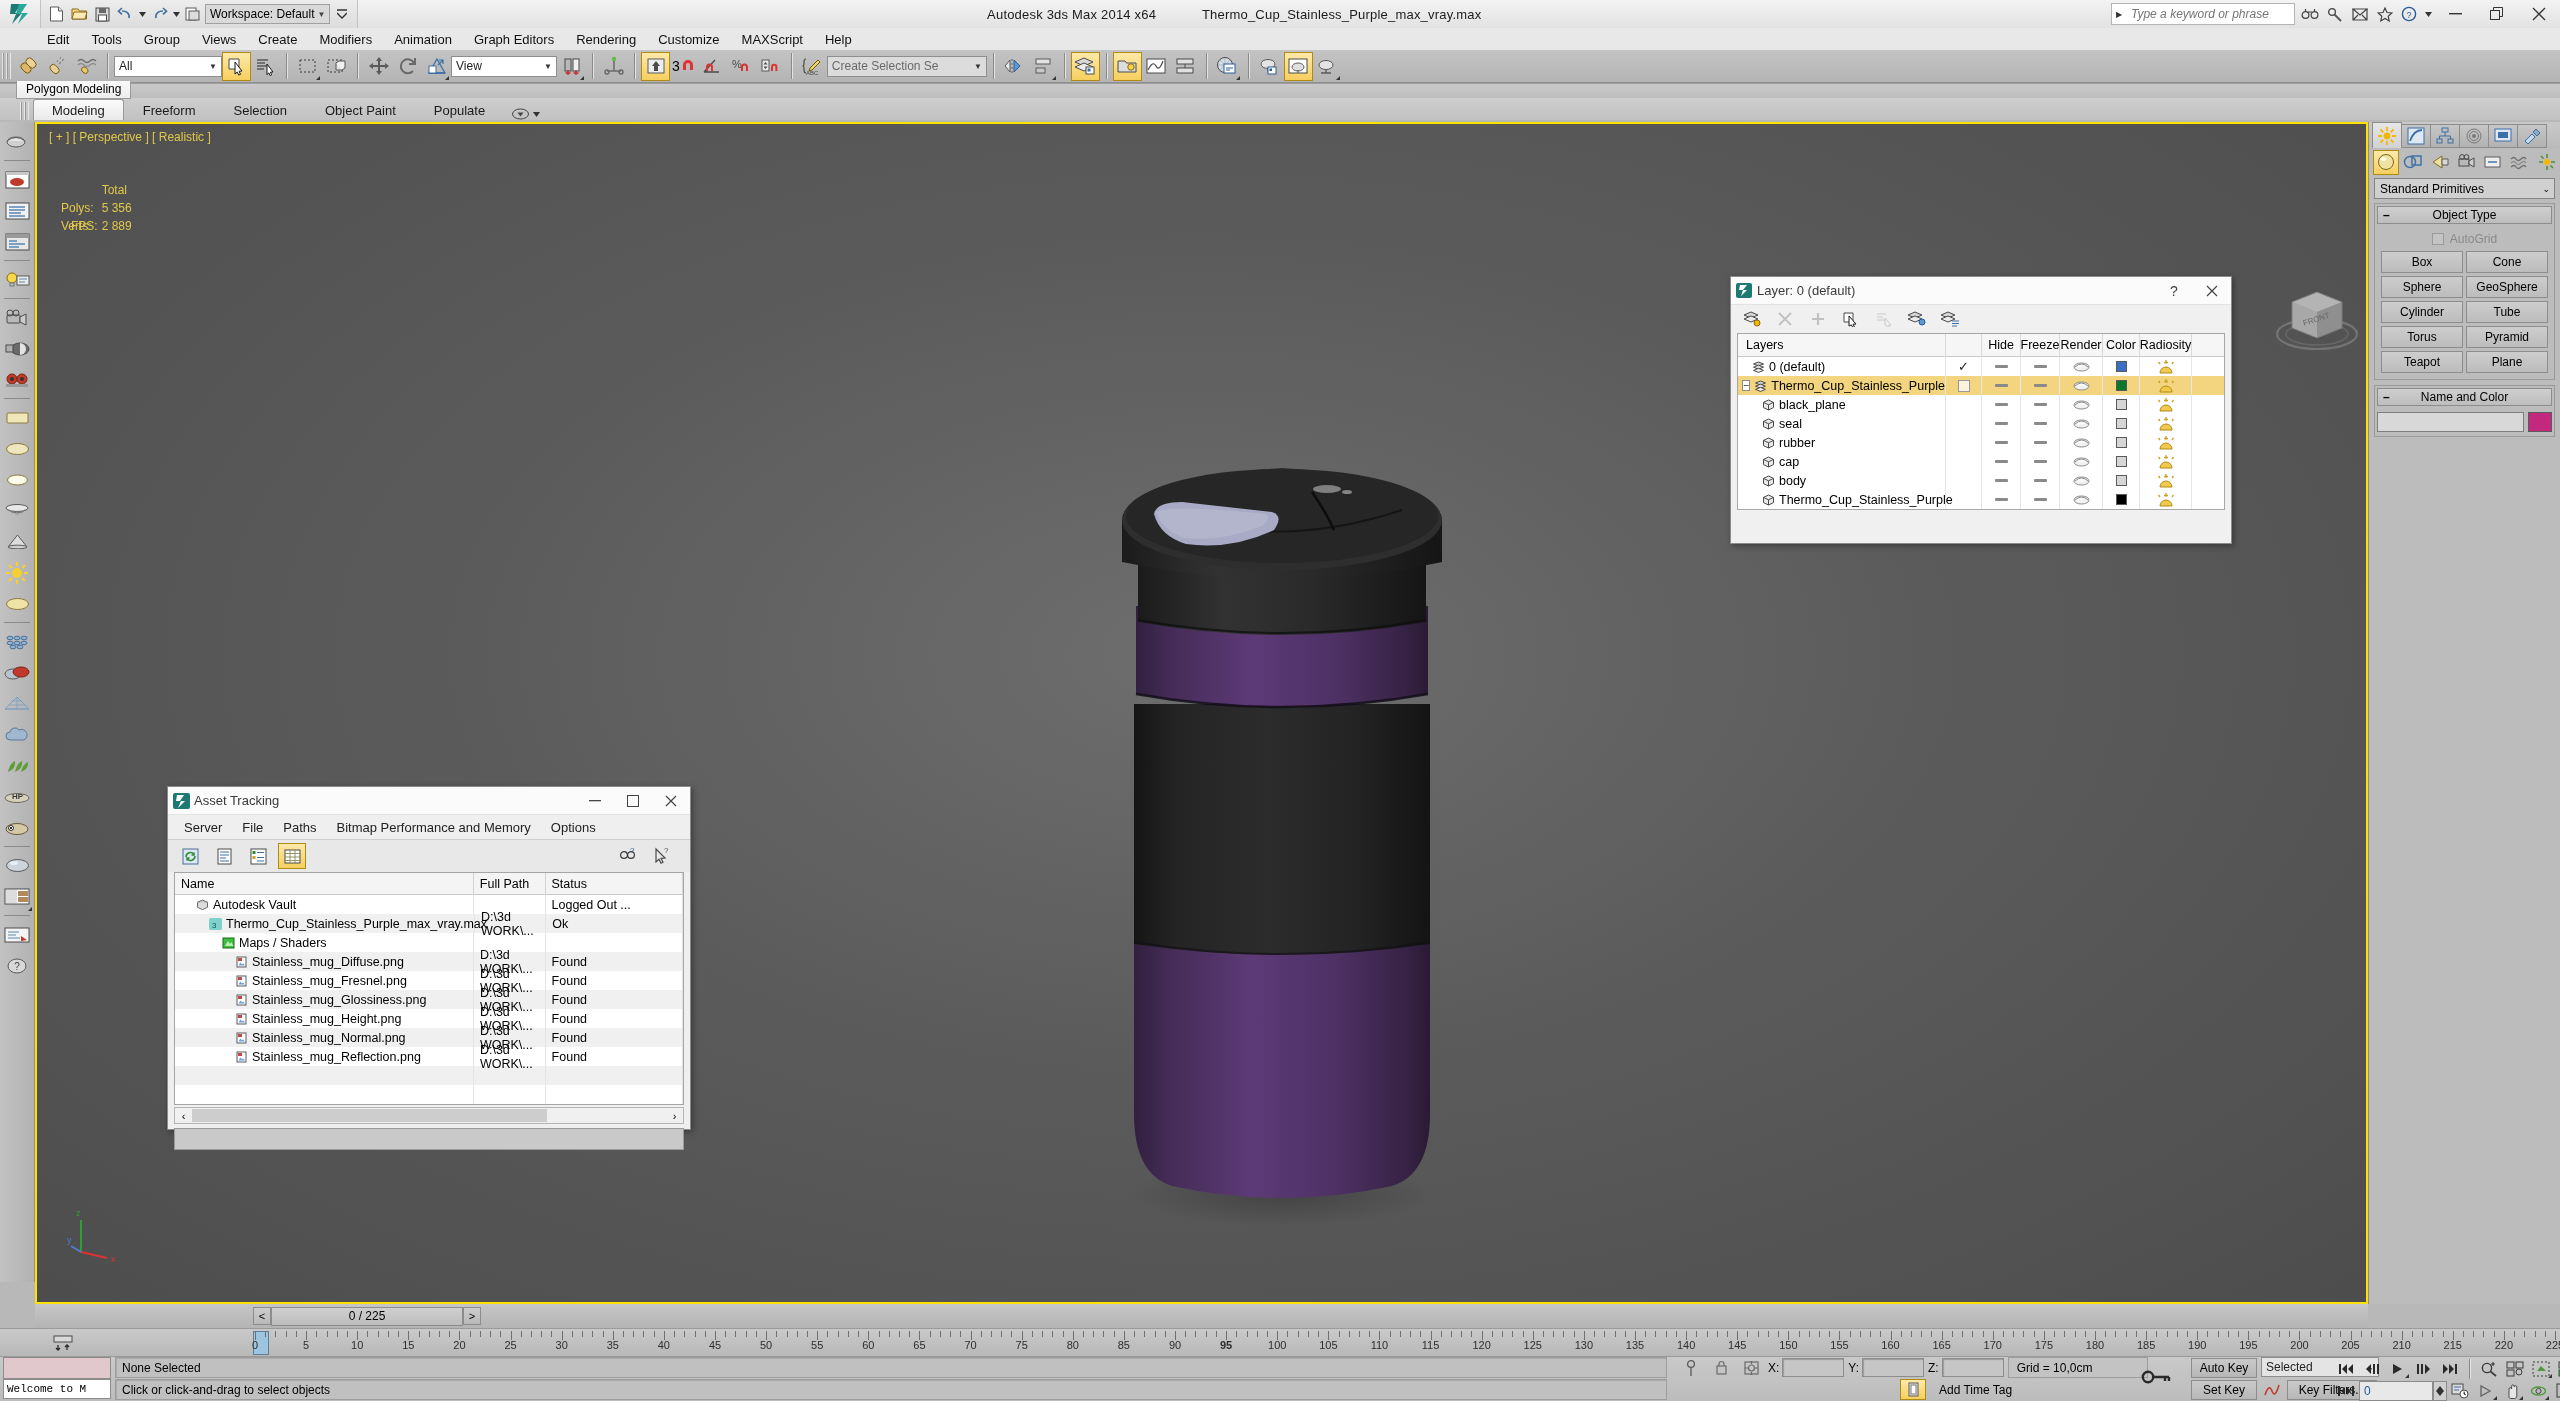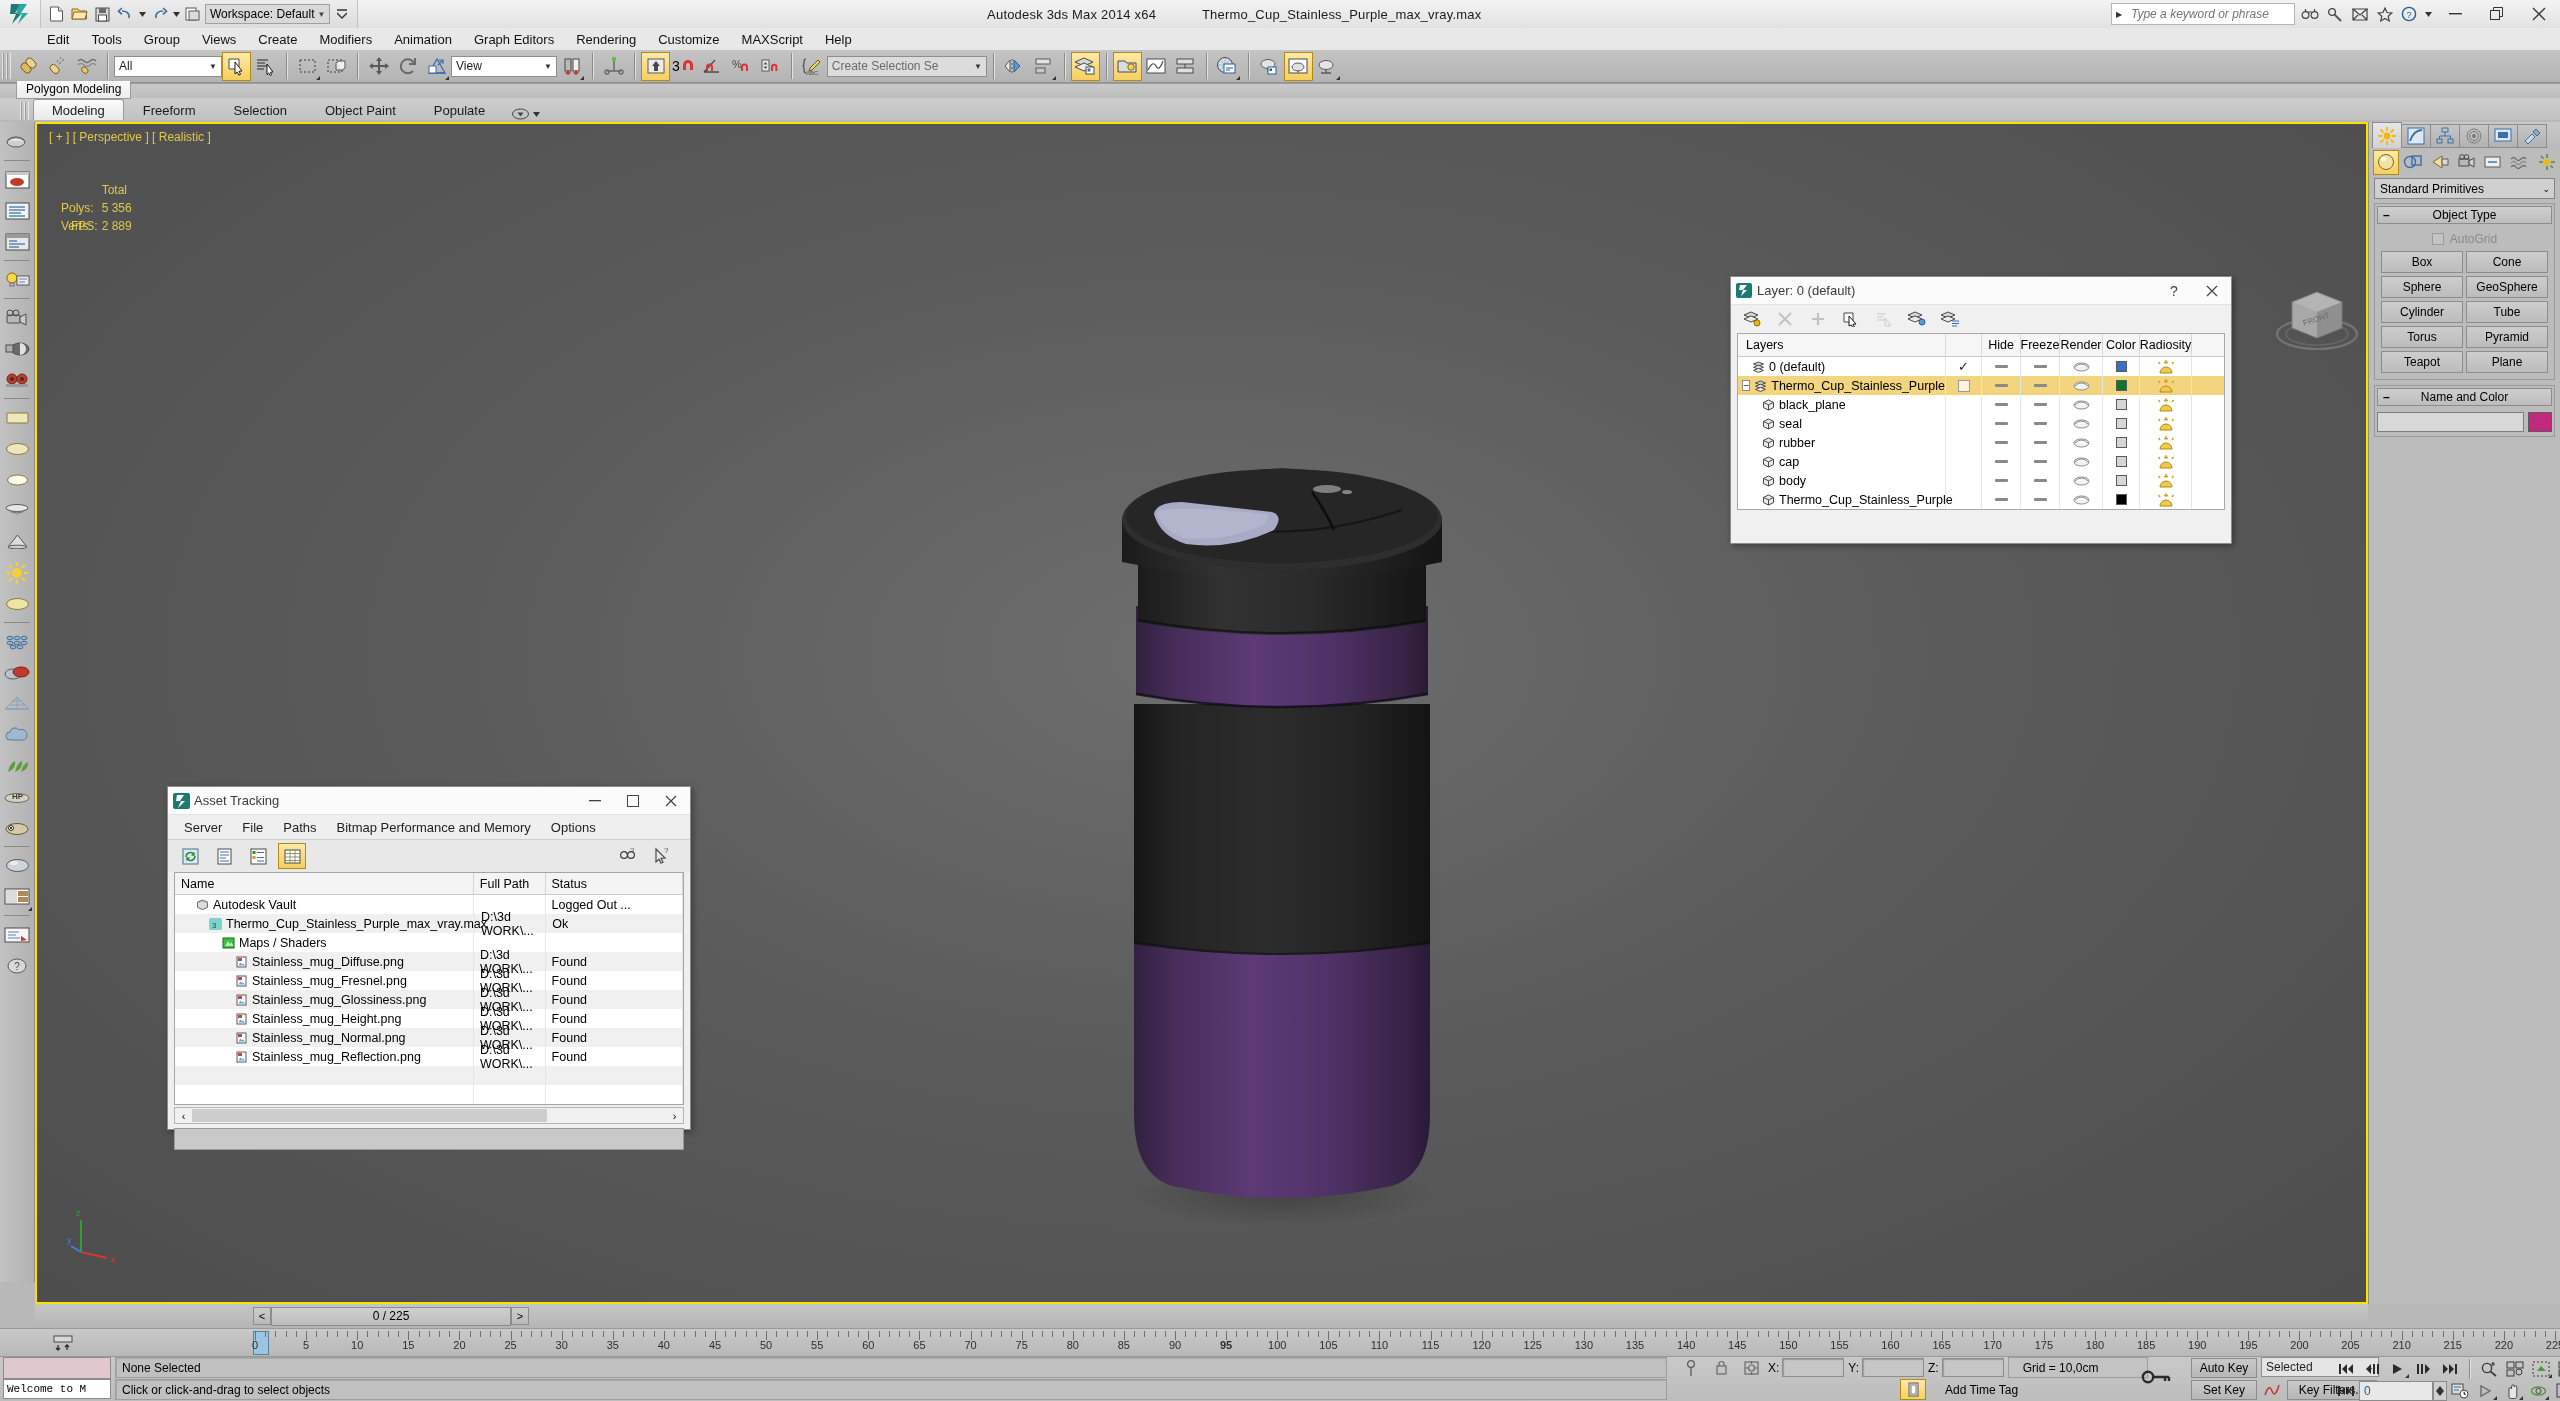--- a/index.html
+++ b/index.html
@@ -118,21 +118,21 @@
       display:flex; align-items:center; justify-content:center; font-size:12px; }
   #namerow { display:flex; gap:4px; align-items:center; padding:4px 2px; }
   #namefield { flex:1; height:20px; background:#d8d8d8; border:1px solid #7e7e7e; }
   #colorswatch { width:24px; height:20px; border:1px solid #5b5b5b; }
 
   
   #timeslider { position:absolute; left:35px; top:1304px; width:2333px; height:24px;
       background:linear-gradient(#c6c6c6,#b4b4b4); display:flex; align-items:center; }
   .tsbtn { width:18px; height:18px; background:linear-gradient(#cccccc,#b9b9b9);
       border:1px solid #8c8c8c; display:flex; align-items:center; justify-content:center; font-size:11px; }
-  #tsfield { width:240px; height:19px; background:linear-gradient(#cfcfcf,#bdbdbd);
+  #tsfield { width:192px; height:19px; background:linear-gradient(#cfcfcf,#bdbdbd);
       border:1px solid #8c8c8c; display:flex; align-items:center; justify-content:center; font-size:12px;}
   #trackbar { position:absolute; left:0; top:1328px; width:2560px; height:28px;
       background:linear-gradient(#c9c9c9,#b8b8b8); border-top:1px solid #9a9a9a; }
   #tbruler { position:absolute; left:255px; top:0px; height:28px; width:2305px; }
   .tick { position:absolute; top:2px; width:1px; height:6px; background:#6f6f6f; }
   .tick.maj { height:9px; }
   .ticklbl { position:absolute; top:10px; font-size:11px; color:#2e2e2e; transform:translateX(-50%); }
   #tbhandle { position:absolute; left:253px; top:2px; width:16px; height:24px;
       background:#9dc4e0; border:1px solid #5e7f96; }
   #statusbar { position:absolute; left:0; top:1356px; width:2560px; height:45px;
@@ -144,21 +144,21 @@
       font-size:11px; display:flex; align-items:center; padding-left:3px; overflow:hidden; white-space:nowrap;}
   .sbline { position:absolute; left:115px; height:21px; background:#c0c0c0;
       border:1px solid #9d9d9d; box-shadow:inset 1px 1px 0 #aaa; display:flex; align-items:center;
       padding-left:6px; font-size:12px; }
   #sb1 { top:1357px; width:1552px; }
   #sb2 { top:1379px; width:1552px; }
   .xyz { display:flex; align-items:center; gap:3px; font-size:12px; }
   .xyzfield { width:62px; height:19px; background:#c6c6c6; border:1px solid #8c8c8c;
       box-shadow:inset 1px 1px 1px #9b9b9b; }
   .gridbox { height:21px; background:#c3c3c3; border:1px solid #9d9d9d; display:flex;
-      align-items:center; padding:0 14px; font-size:12px; }
+      align-items:center; padding:0 8px; font-size:12px; }
   .keybtn { height:20px; background:linear-gradient(#cacaca,#b6b6b6); border:1px solid #8c8c8c;
       display:flex; align-items:center; justify-content:center; font-size:12px; padding:0 7px; }
   .navbtn { width:26px; height:21px; display:flex; align-items:center; justify-content:center;
       border:1px solid transparent; position:relative; }
   .navbtn .fly { position:absolute; right:1px; bottom:0; width:0;height:0;
       border-left:4px solid transparent; border-bottom:4px solid #333; }
   #framefield { width:74px; height:20px; background:#e8e8e8; border:1px solid #8c8c8c;
       font-size:12px; display:flex; align-items:center; padding-left:4px; color:#1e5b96; }
 
   

